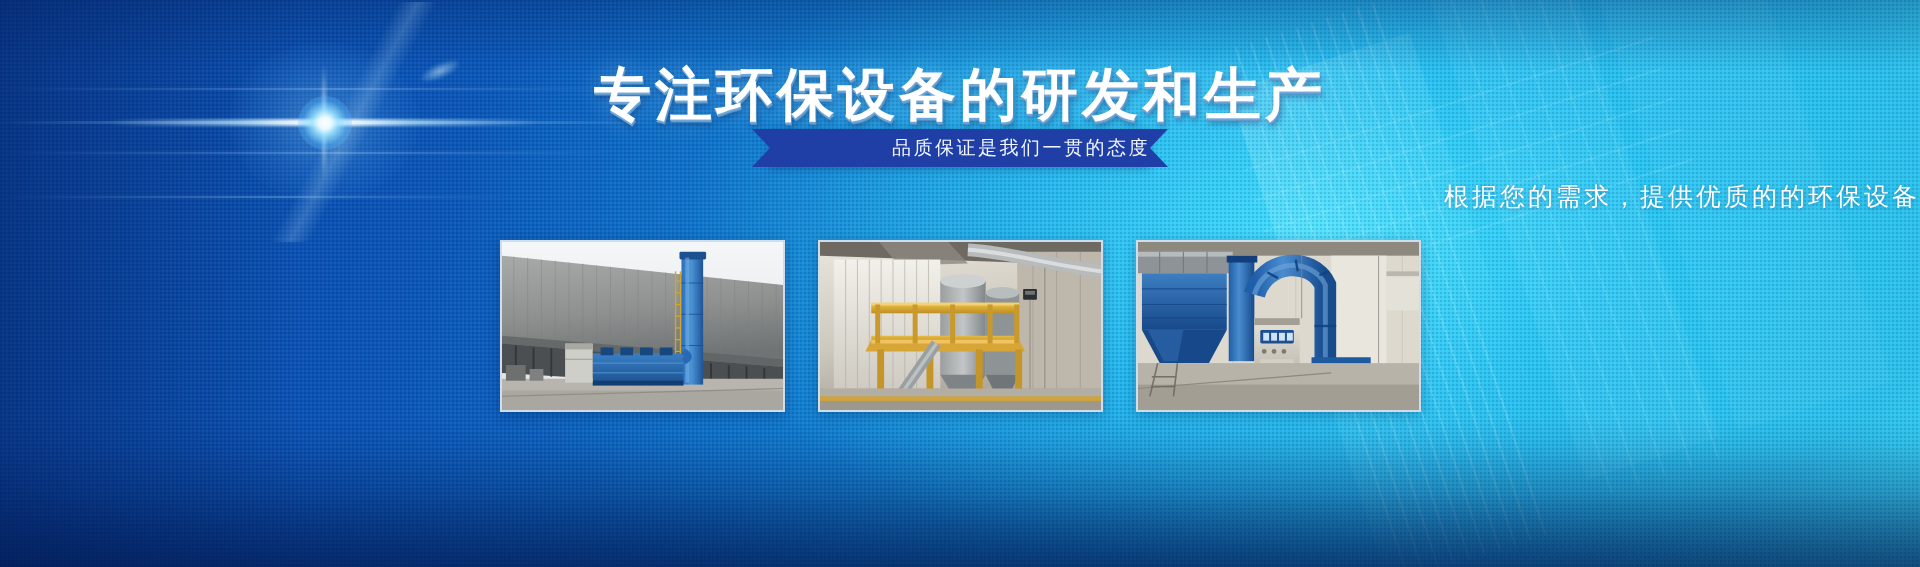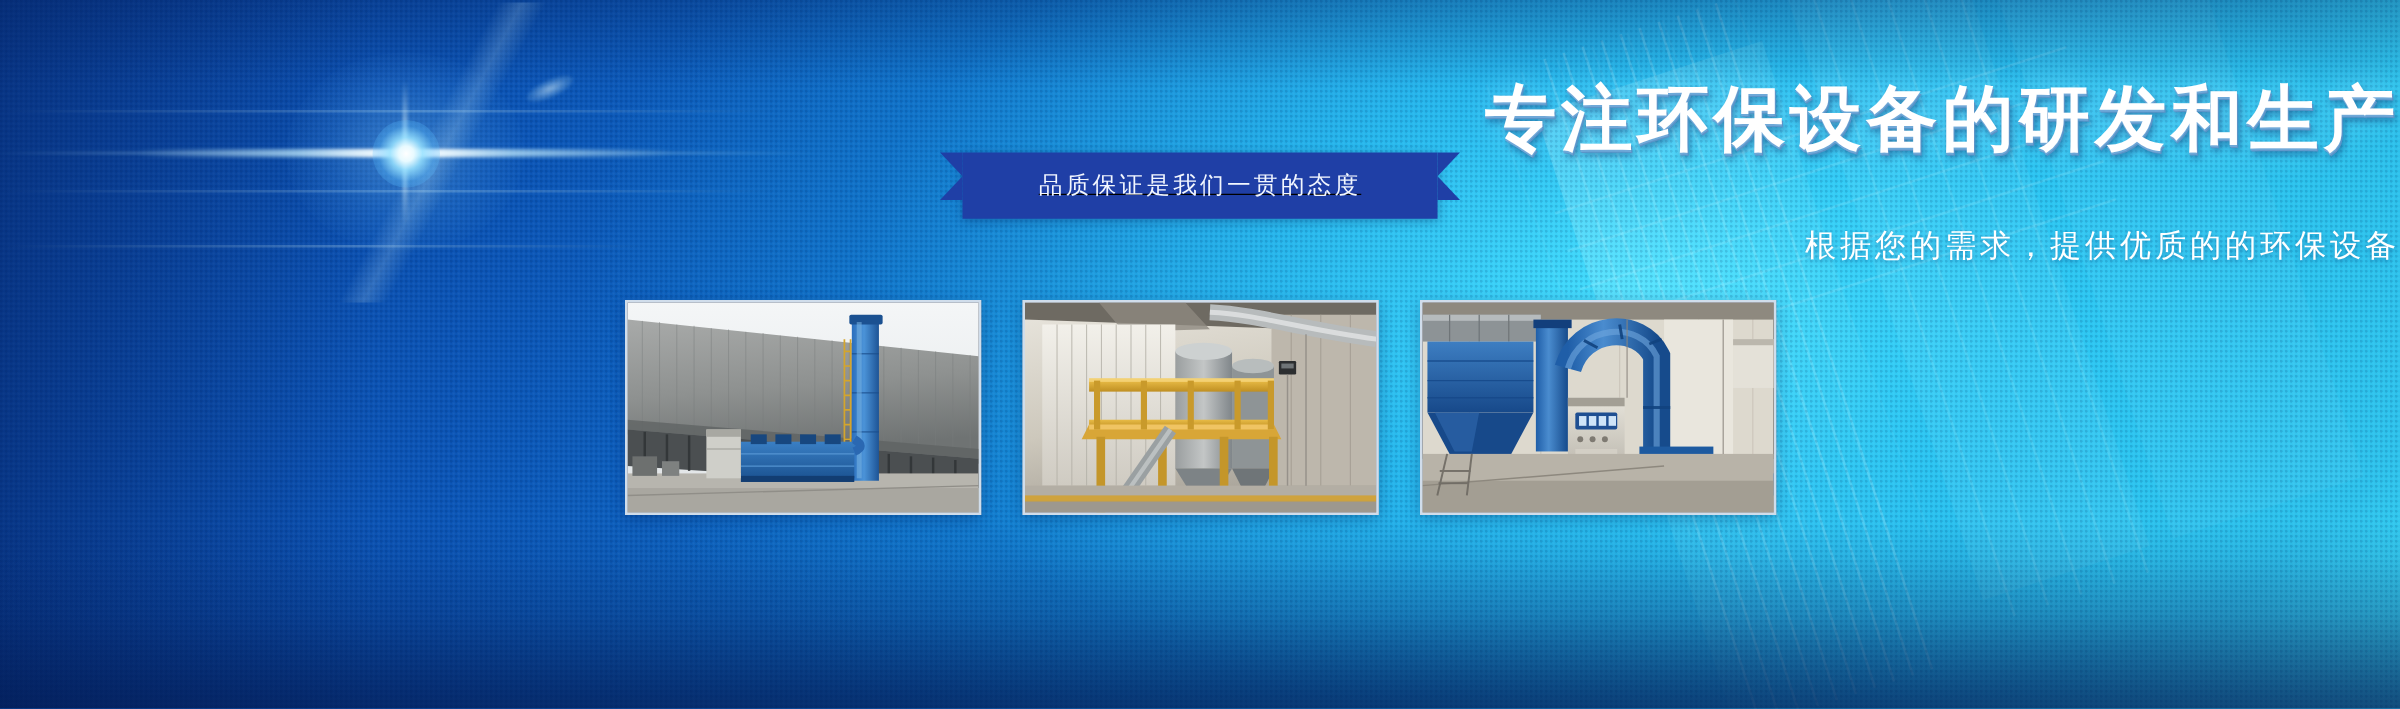--- a/index.html
+++ b/index.html
@@ -88,41 +88,40 @@
 
   
   .band{position:absolute; left:0; width:620px; height:2px;
         background:linear-gradient(90deg, rgba(200,235,255,0) 0%, rgba(205,240,255,.28) 55%, rgba(205,240,255,0) 100%);}
 
   
   .content{position:absolute; inset:0;}
 
   .title{
     position:absolute; left:0; right:0; top:57px;
-    text-align:right;
+    text-align:center;
     font-size:57px; font-weight:bold; letter-spacing:4px;
     color:#ffffff;
     text-shadow:
        0 2px 0 #6fa8d8,
        1px 3px 0 #5b94c8,
        2px 5px 6px rgba(6,40,100,.45),
        0 0 26px rgba(160,225,255,.45);
     white-space:nowrap;
   }
 
   .ribbon-wrap{
     position:absolute; left:0; right:0; top:128px; height:40px;
     display:flex; justify-content:center; align-items:center;
   }
   .ribbon{
-    position:relative; height:53px; width:380px;
-    display:flex; align-items:center; justify-content:center;
+    position:relative; height:38px; width:380px;
+    display:flex; align-items:center; justify-content:flex-end;
     background:#1f3fa6;
     box-shadow:0 2px 8px rgba(4,26,80,.30);
-    text-decoration:underline;
   }
   .ribbon::before, .ribbon::after{
     content:""; position:absolute; top:0; width:0; height:0;
     border-top:19px solid transparent; border-bottom:19px solid transparent;
   }
   .ribbon::before{ left:0; border-left:18px solid transparent;
     border-top-color:transparent; }
   .ribbon .notch-l, .ribbon .notch-r{
     position:absolute; top:0; width:0; height:0;
     border-top:19px solid #1f3fa6; border-bottom:19px solid #1f3fa6;

